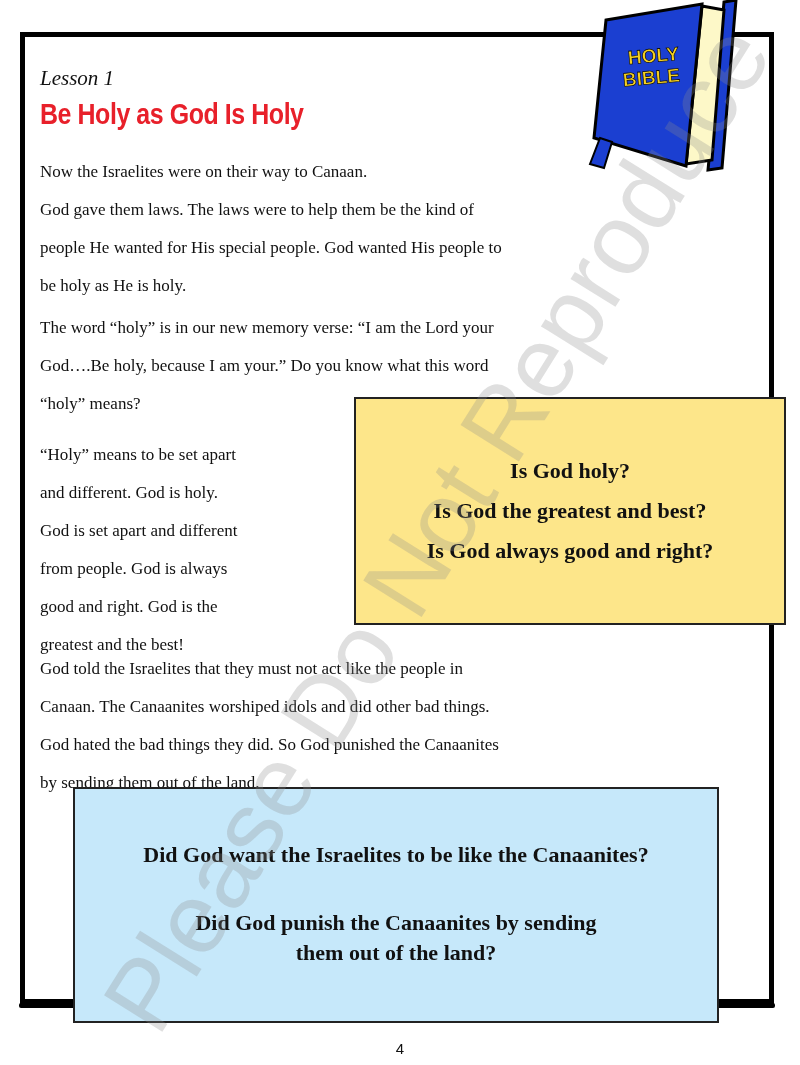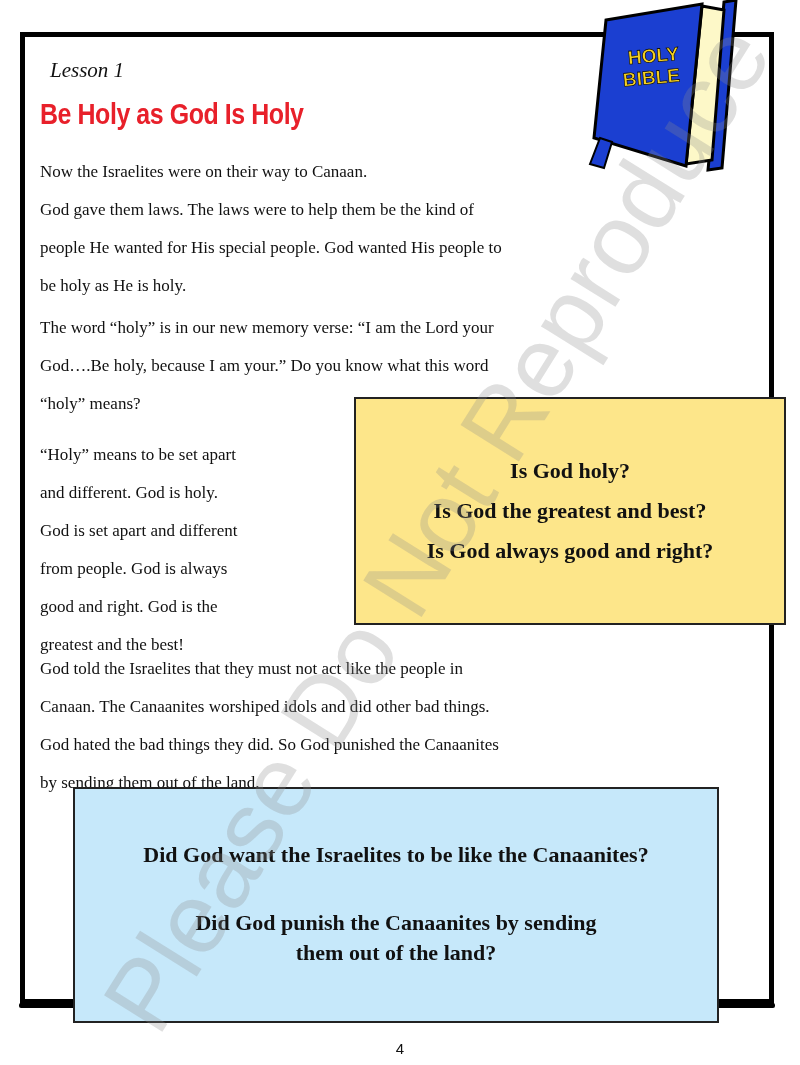--- a/index.html
+++ b/index.html
@@ -1,19 +1,19 @@
 <!DOCTYPE html>
 <html><head>
   <meta charset="utf-8">
   <style>
     html, body { margin: 0; padding: 0; background: #ffffff; }
     body { width: 800px; height: 1065px; position: relative; overflow: hidden; font-family: "Liberation Serif", serif; color: #111; }
     .frame { position: absolute; left: 20px; top: 32px; width: 754px; height: 972px; border: 5px solid #000; box-sizing: border-box; background: #fff; }
     .frame::after { content: ""; position: absolute; left: -6px; right: -6px; bottom: -9px; height: 5px; background: #000; border-radius: 2px; }
-    .lesson { position: absolute; left: 40px; top: 58px; font-style: italic; font-size: 21px; margin-left: 10px; }
+    .lesson { position: absolute; left: 40px; top: 66px; font-style: italic; font-size: 21px; }
     .title { position: absolute; left: 40px; top: 98px; font-family: "Liberation Sans", sans-serif; font-weight: bold; font-size: 29px; color: #e8202a; letter-spacing: -0.5px; transform: scaleX(0.86); transform-origin: left top; }
     .p { position: absolute; left: 40px; font-size: 17px; line-height: 38px; white-space: pre-line; }
     .p1 { top: 153px; width: 720px; }
     .p2 { top: 309px; width: 720px; }
     .p3 { top: 436px; width: 310px; }
     .p4 { top: 650px; width: 720px; }
     .ybox { position: absolute; left: 354px; top: 397px; width: 432px; height: 228px; background: #fde68a; border: 2px solid #222; box-sizing: border-box; display: flex; flex-direction: column; justify-content: center; align-items: center; gap: 14px; }
     .ybox div, .bbox div { font-weight: bold; font-size: 22px; text-align: center; }
     .bbox { position: absolute; left: 73px; top: 787px; width: 646px; height: 236px; background: #c6e8fa; border: 2px solid #222; box-sizing: border-box; display: flex; flex-direction: column; justify-content: center; align-items: center; gap: 40px; }
     .bbox .q2 { white-space: pre-line; line-height: 30px; }

